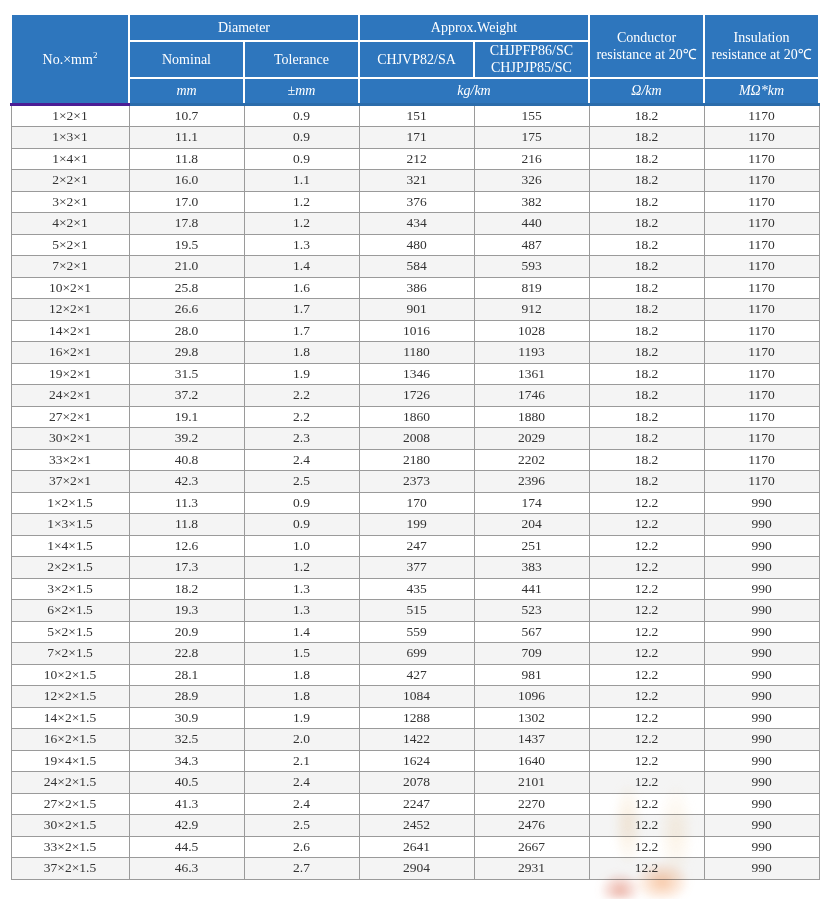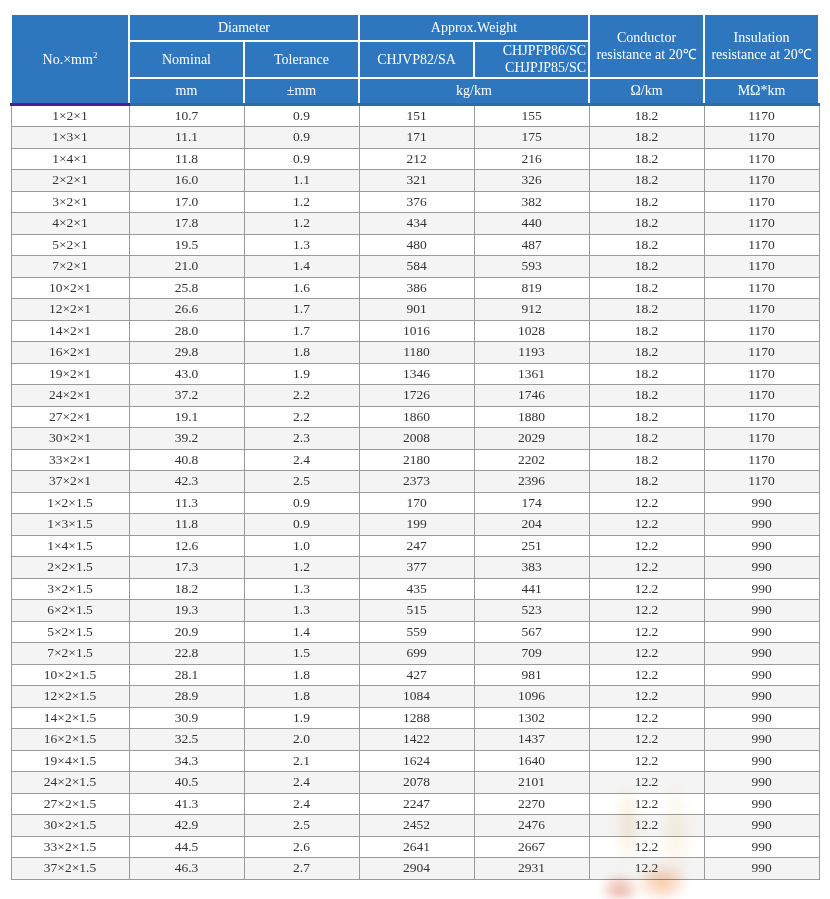--- a/index.html
+++ b/index.html
@@ -27,24 +27,24 @@
     font-size: 14px;
     line-height: 1.25;
     text-align: center;
     vertical-align: middle;
     border: 2px solid #ffffff;
     padding: 1px 2px;
   }
   thead tr.h1 th { height: 27px; }
   thead tr.h2 th { height: 37px; }
   thead tr.h3 th { height: 26px; }
-  thead tr.h3 th { border-bottom: 3px solid #2b6cab; }
+  thead tr.h3 th { border-bottom: 3px solid #2b6cab; font-style: italic; }
   thead th.span-all { border-bottom: 3px solid #4c1d95; }
   thead th sup { font-size: 9px; vertical-align: super; }
-  .two-line div { line-height: 1.15; text-align: right; }
+  .two-line div { line-height: 1.15; }
 
   
   tbody td {
     border: 1px solid #9a9a9a;
     background: #ffffff;
     color: #333333;
     font-size: 13.5px;
     text-align: center;
     vertical-align: middle;
     height: 20.5px;
@@ -215,21 +215,21 @@
           <td>16×2×1</td>
           <td>29.8</td>
           <td>1.8</td>
           <td>1180</td>
           <td>1193</td>
           <td>18.2</td>
           <td>1170</td>
         </tr>
         <tr>
           <td>19×2×1</td>
-          <td>43.0</td>
+          <td>31.5</td>
           <td>1.9</td>
           <td>1346</td>
           <td>1361</td>
           <td>18.2</td>
           <td>1170</td>
         </tr>
         <tr class="stripe">
           <td>24×2×1</td>
           <td>37.2</td>
           <td>2.2</td>

